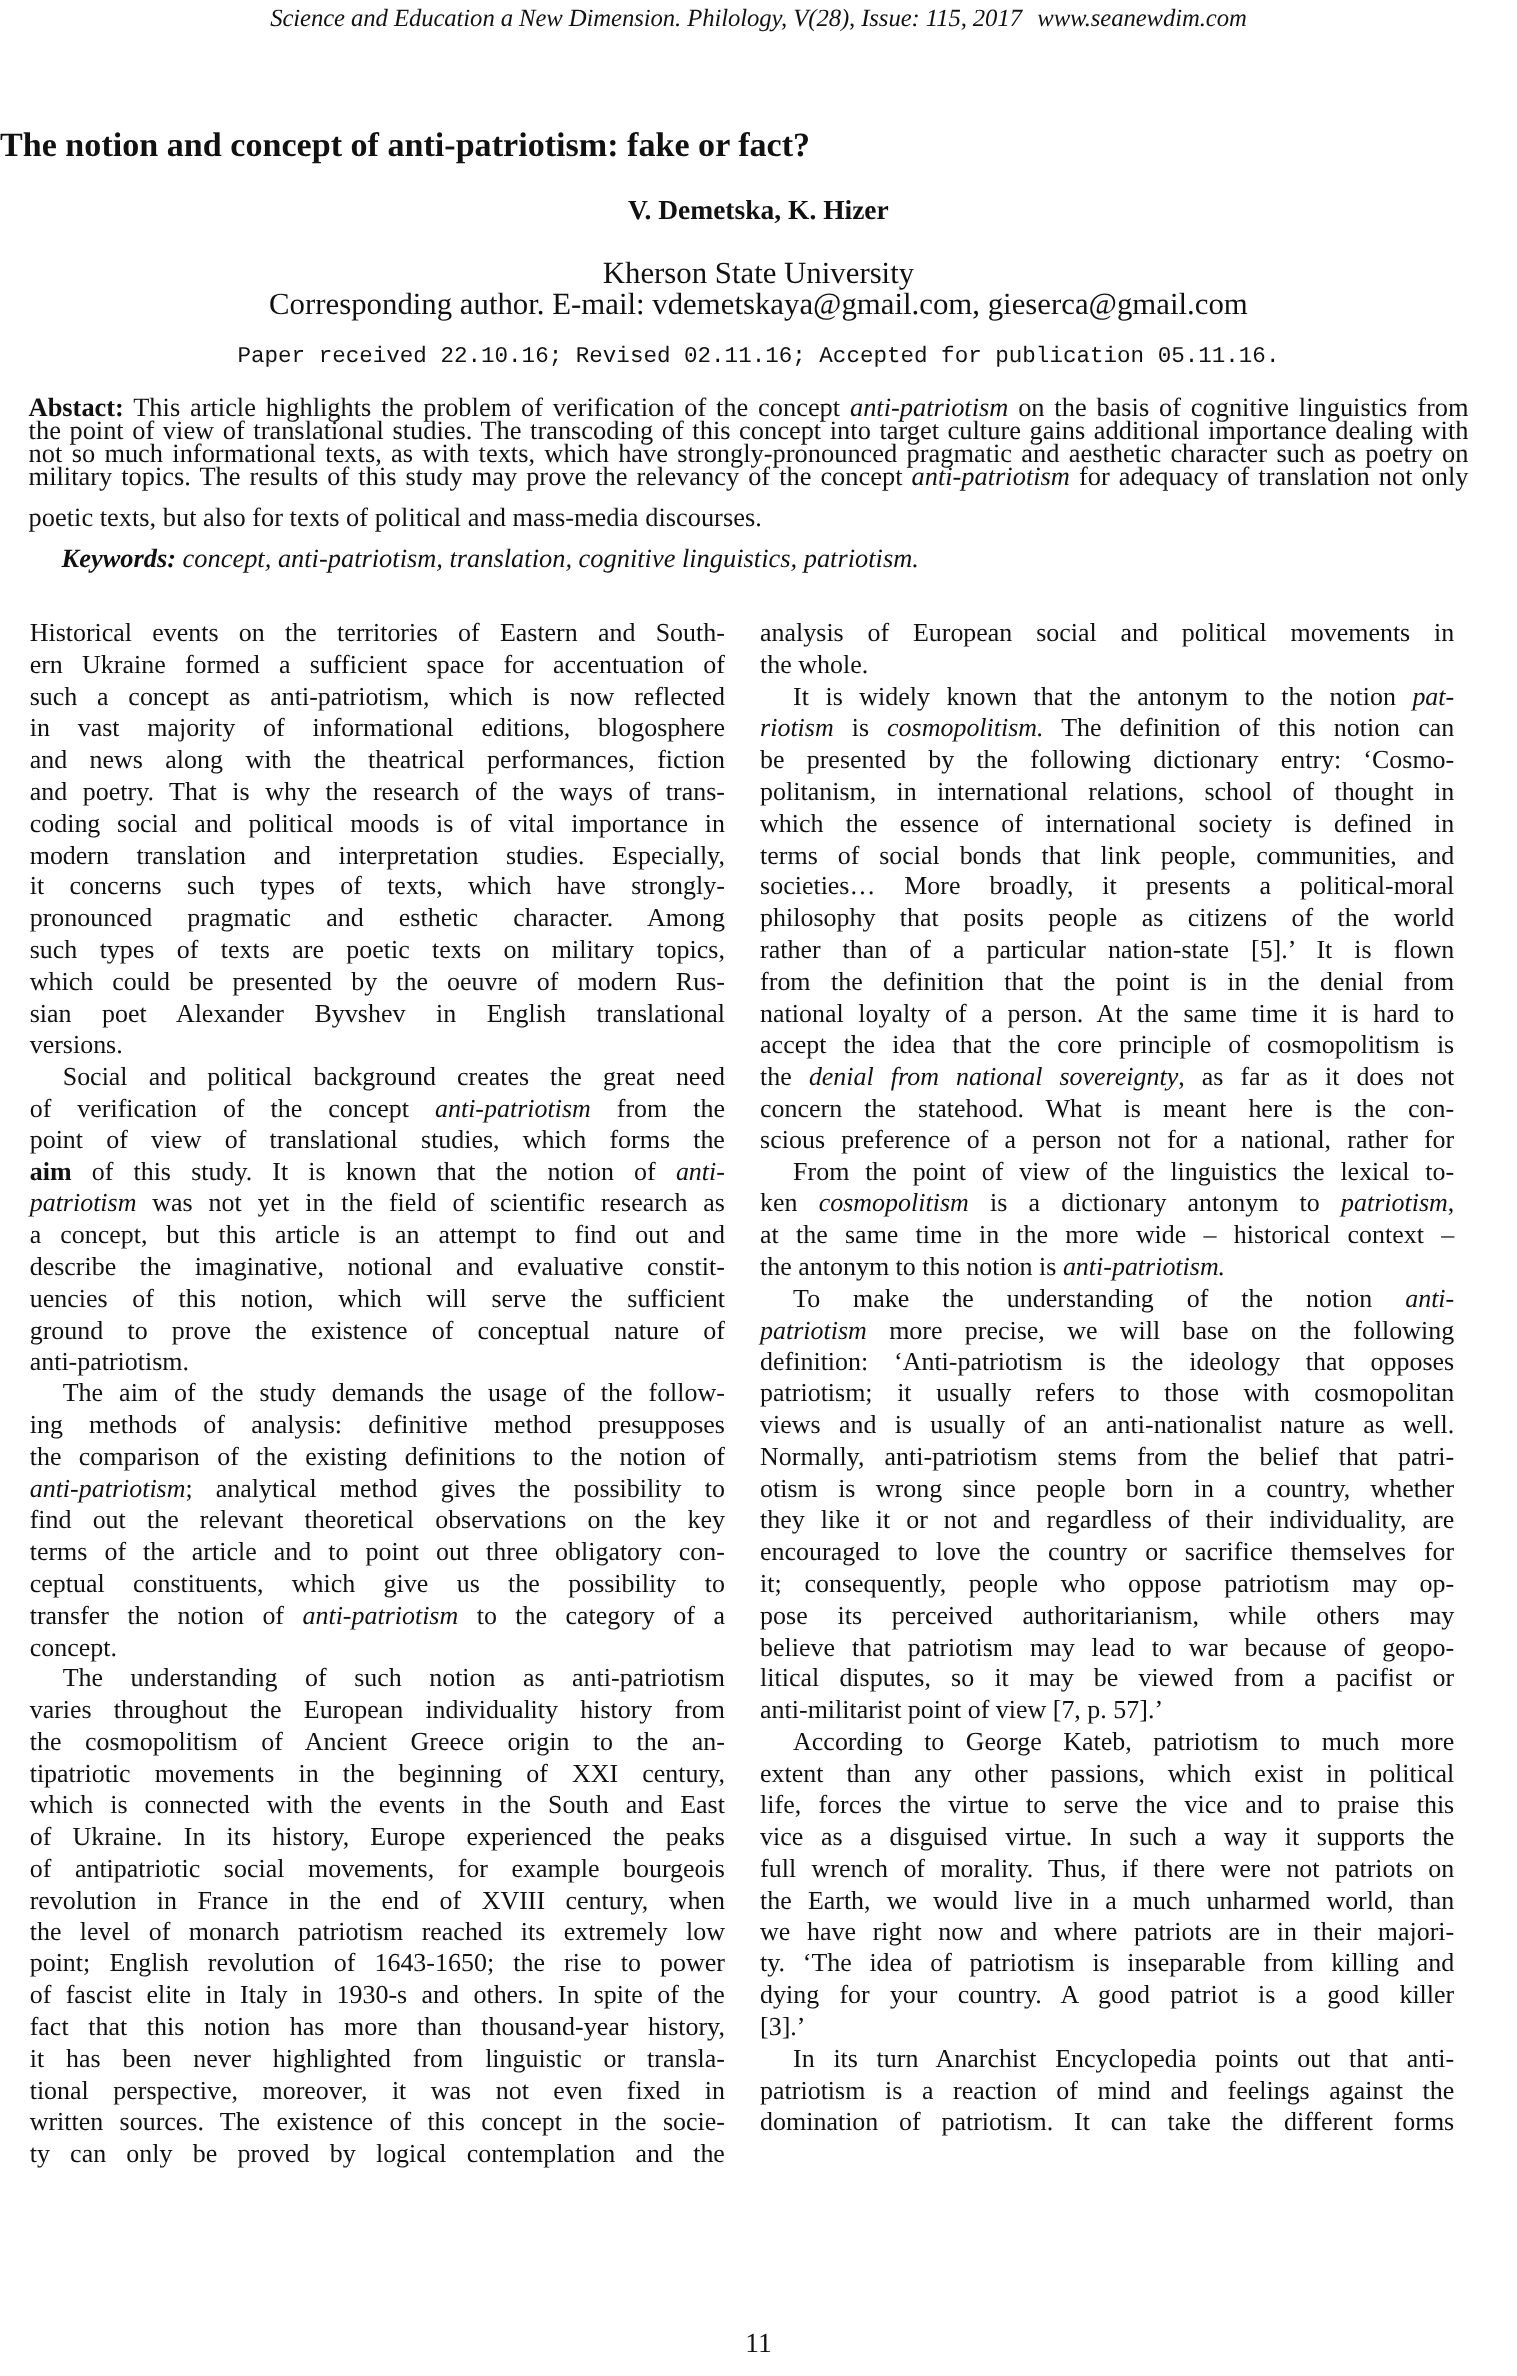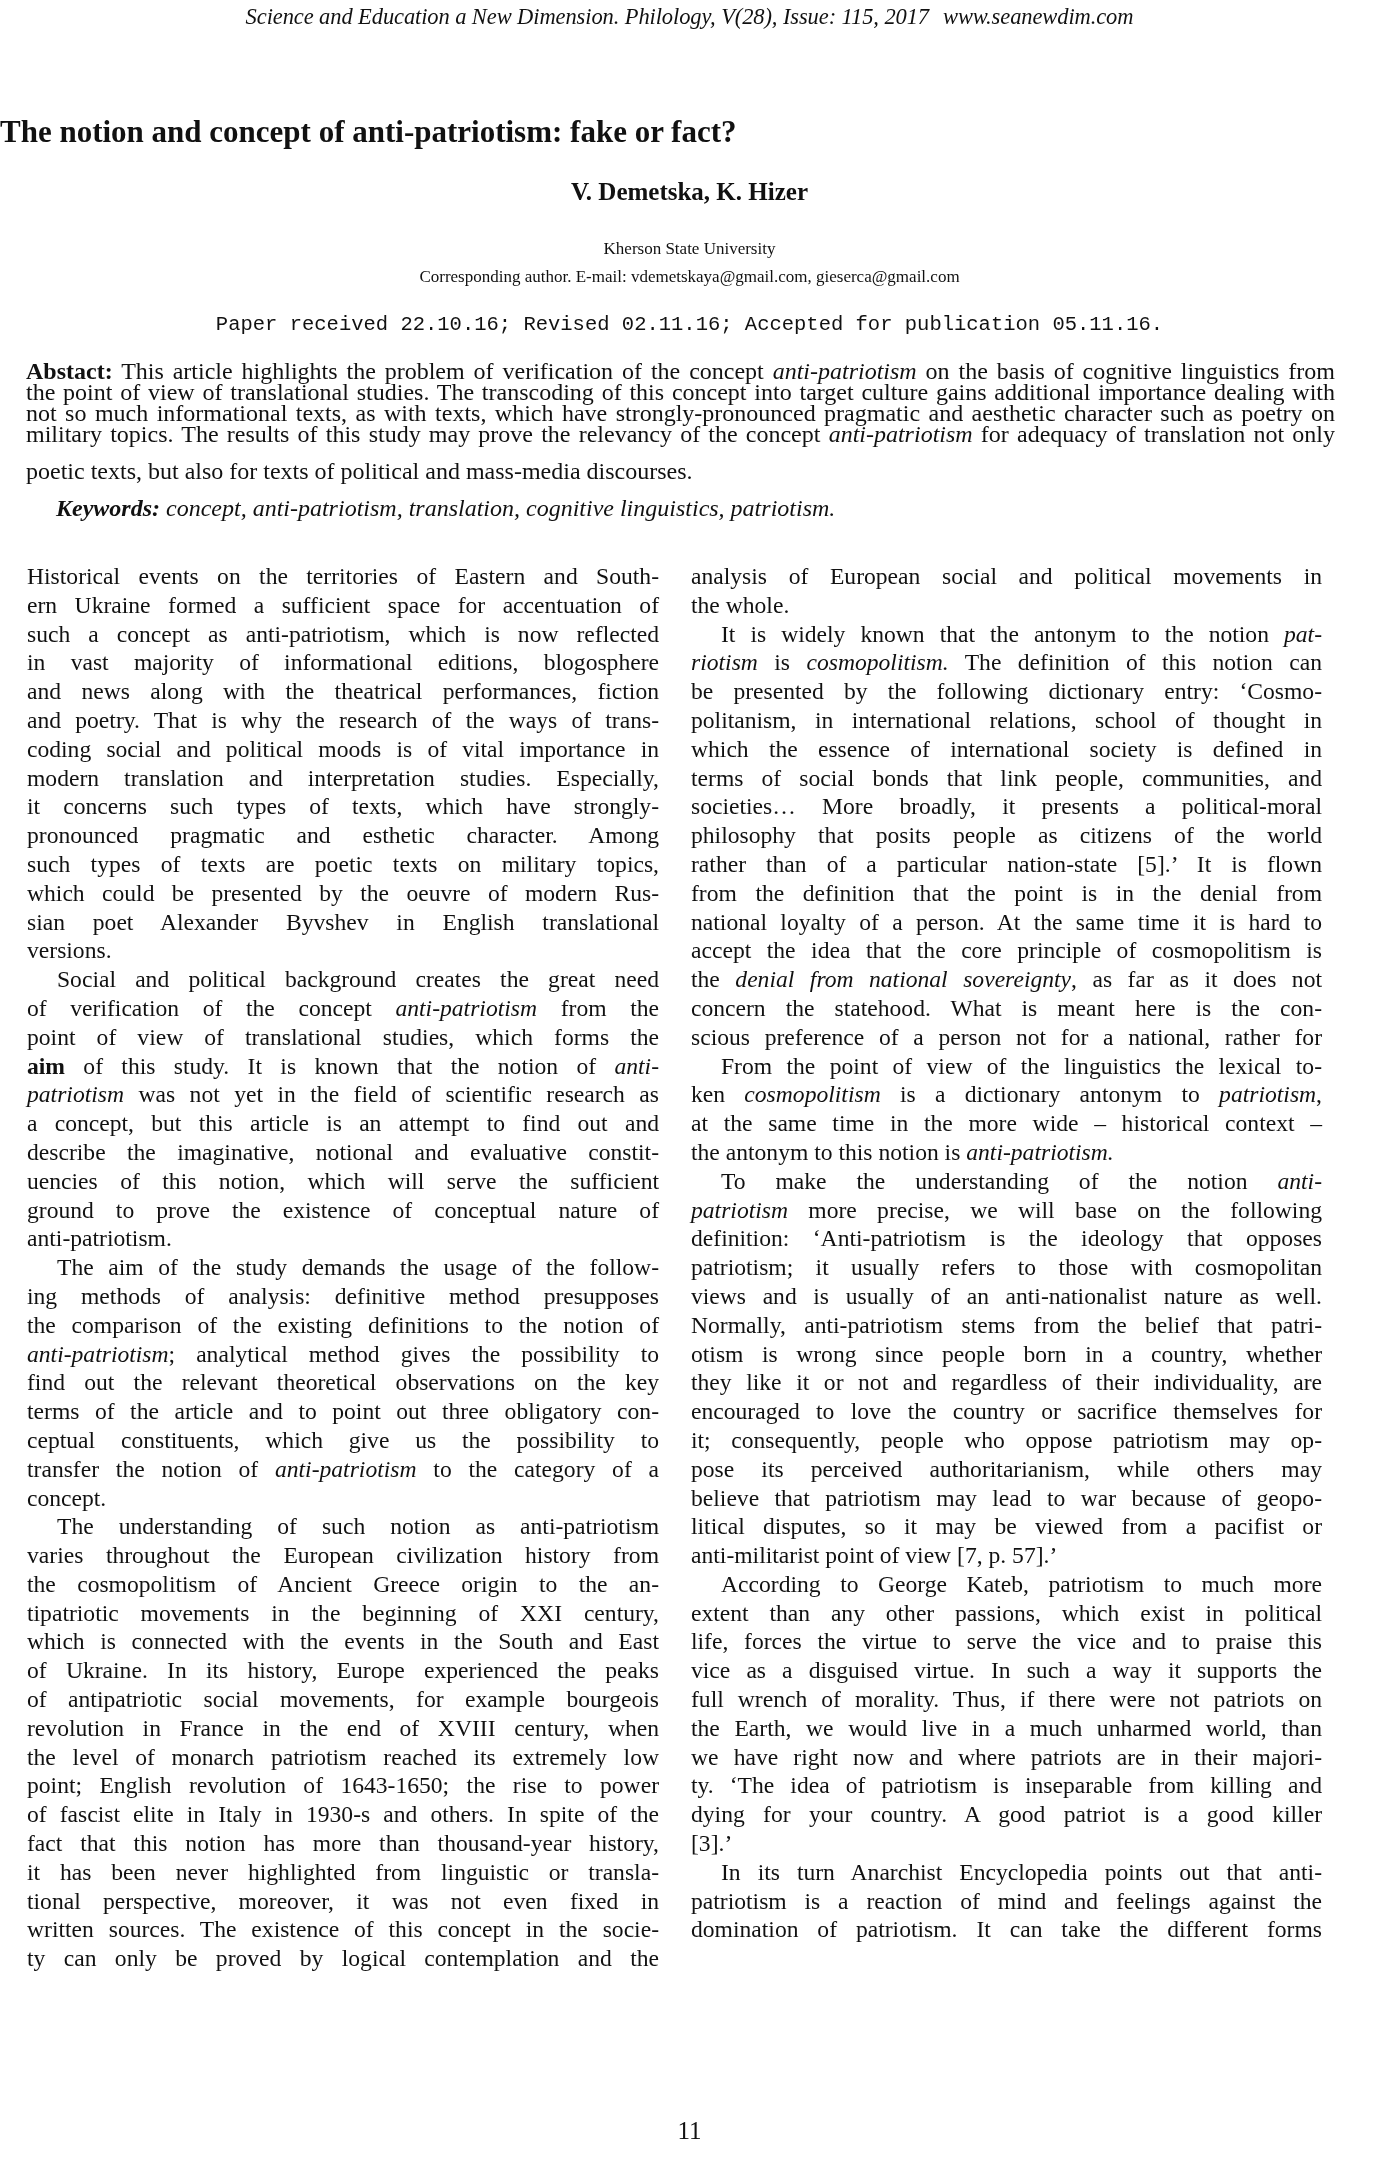--- a/index.html
+++ b/index.html
@@ -5,21 +5,21 @@
   html, body { margin:0; padding:0; background:#ffffff; }
   body { width:1379px; height:2160px; position:relative; overflow:hidden;
          font-family:"Liberation Serif", "DejaVu Serif", serif; color:#111; }
   .running-head { position:absolute; top:4px; left:0; width:1379px; text-align:center;
          font-style:italic; font-size:22.5px; letter-spacing:-0.1px; }
   .running-head .url { margin-left:14px; }
   .title { position:absolute; top:114px; left:0; width:1379px; text-align:left;
          font-weight:bold; font-size:31px; }
   .authors { position:absolute; top:178px; left:0; width:1379px; text-align:center;
          font-weight:bold; font-size:25px; }
-  .affil { position:absolute; top:235px; left:0; width:1379px; text-align:center; font-size:17px; line-height:28px; }
+  .affil { position:absolute; top:235px; left:0; width:1379px; text-align:center; font-size:28px; line-height:28px; }
   .dates { position:absolute; top:313px; left:0; width:1379px; text-align:center; font-size:20.5px;font-family:Liberation Mono, monospace; }
   .abstract { position:absolute; top:361px; left:26px; width:1309px; font-size:24px; line-height:21px; }
   .abstract .ln { display:block; text-align:justify; text-align-last:justify; height:21px; white-space:nowrap; }
   .abstract .ln.last { text-align-last:left;margin-top:16px; }
   .abstract .kw { padding-left:30px; }
   .col { position:absolute; top:562px; font-size:23.6px; line-height:28.8px; }
   .col.left { left:27px; width:632px; }
   .col.right { left:691px; width:631px; }
   .col .ln { display:block; height:28.8px; text-align:justify; text-align-last:justify; white-space:nowrap; overflow:visible; }
   .col .ln.end { text-align-last:left; }
@@ -82,21 +82,21 @@
     <span class="ln indent"><span>The aim of the study demands the usage of the follow-</span></span>
     <span class="ln"><span>ing methods of analysis: definitive method presupposes</span></span>
     <span class="ln"><span>the comparison of the existing definitions to the notion of</span></span>
     <span class="ln"><i>anti-patriotism</i><span>; analytical method gives the possibility to</span></span>
     <span class="ln"><span>find out the relevant theoretical observations on the key</span></span>
     <span class="ln"><span>terms of the article and to point out three obligatory con-</span></span>
     <span class="ln"><span>ceptual constituents, which give us the possibility to</span></span>
     <span class="ln"><span>transfer the notion of </span><i>anti-patriotism</i><span> to the category of a</span></span>
     <span class="ln end"><span>concept.</span></span>
     <span class="ln indent"><span>The understanding of such notion as anti-patriotism</span></span>
-    <span class="ln"><span>varies throughout the European civilization history from</span></span>
+    <span class="ln"><span>varies throughout the European individuality history from</span></span>
     <span class="ln"><span>the cosmopolitism of Ancient Greece origin to the an-</span></span>
     <span class="ln"><span>tipatriotic movements in the beginning of XXI century,</span></span>
     <span class="ln"><span>which is connected with the events in the South and East</span></span>
     <span class="ln"><span>of Ukraine. In its history, Europe experienced the peaks</span></span>
     <span class="ln"><span>of antipatriotic social movements, for example bourgeois</span></span>
     <span class="ln"><span>revolution in France in the end of XVIII century, when</span></span>
     <span class="ln"><span>the level of monarch patriotism reached its extremely low</span></span>
     <span class="ln"><span>point; English revolution of 1643-1650; the rise to power</span></span>
     <span class="ln"><span>of fascist elite in Italy in 1930-s and others. In spite of the</span></span>
     <span class="ln"><span>fact that this notion has more than thousand-year history,</span></span>

